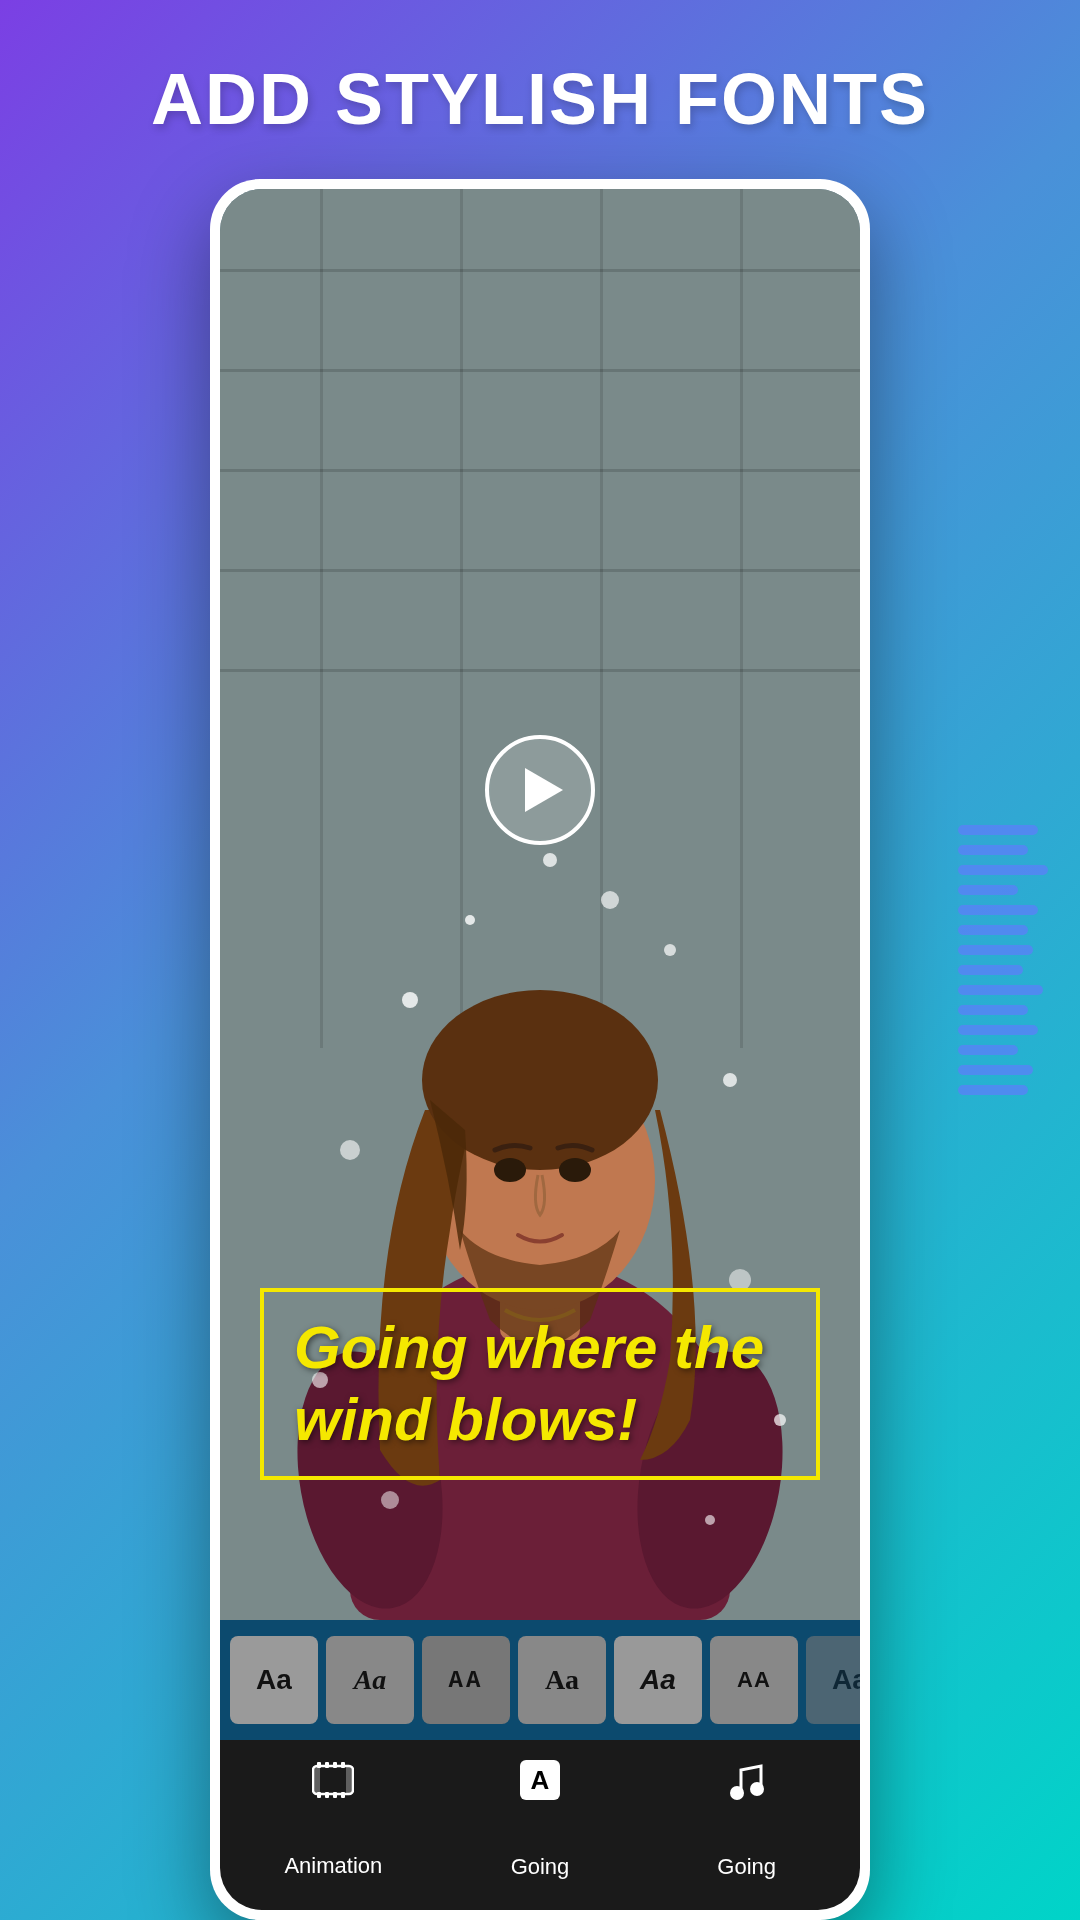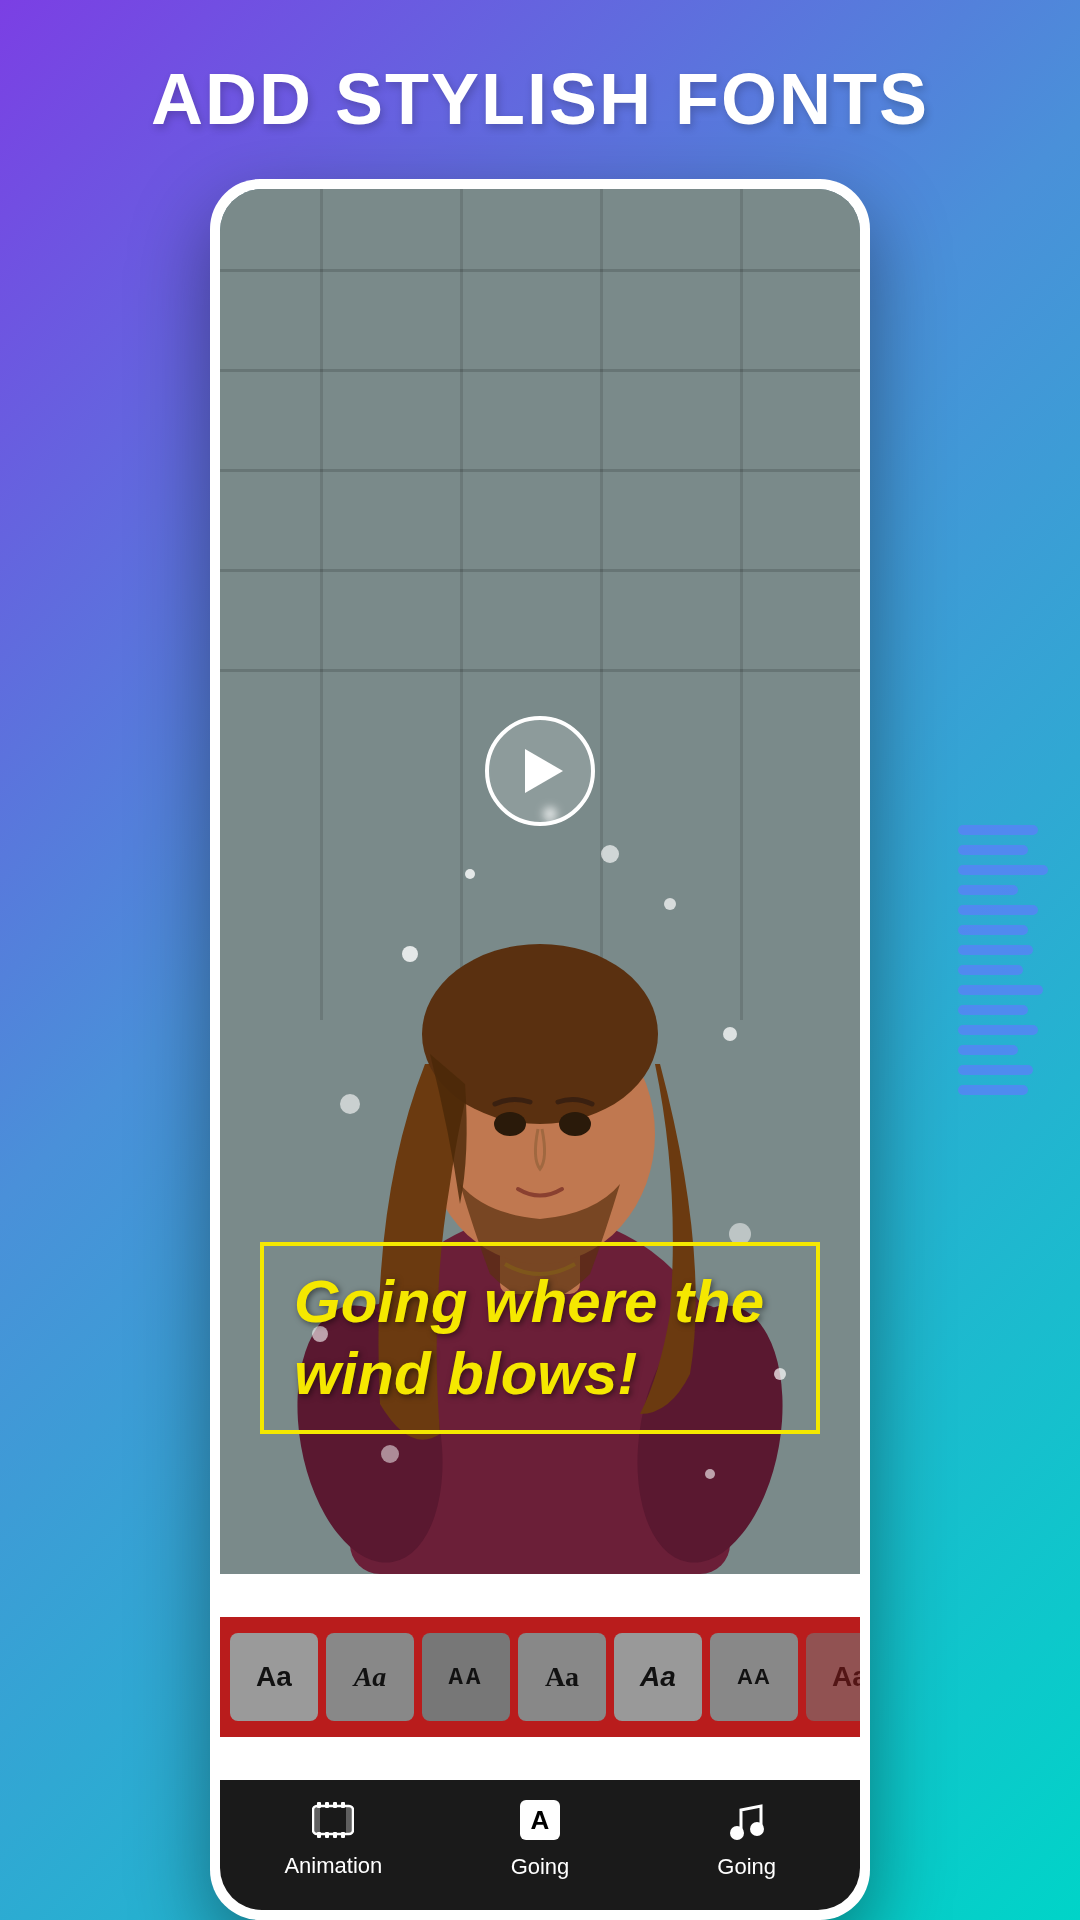--- a/index.html
+++ b/index.html
@@ -40,21 +40,20 @@
       flex-direction: column;
       overflow: hidden;
     }
 
     .phone-inner {
       border-radius: 42px;
       overflow: hidden;
       flex: 1;
       display: flex;
       flex-direction: column;
-      gap: 43px;
     }
 
     .video-area {
       position: relative;
       flex: 1;
       background: linear-gradient(180deg, #5a7a8a 0%, #3a5a6a 50%, #2a4a5a 100%);
       overflow: hidden;
     }
 
     .play-button {
@@ -126,21 +125,21 @@
       font-size: 60px;
       font-weight: 900;
       font-style: italic;
       line-height: 1.2;
       text-shadow: 2px 2px 6px rgba(0,0,0,0.5);
       font-family: 'Arial Black', Arial, sans-serif;
     }
 
     
     .font-strip {
-      background: #b91c1c;
+      background: #0c4a6e;
       padding: 16px 10px;
       display: flex;
       flex-direction: row;
       gap: 8px;
       overflow: hidden;
       justify-content: flex-start;
     }
 
     .font-tile {
       background: #888;
@@ -198,20 +197,21 @@
     }
 
     .nav-icon {
       font-size: 38px;
       line-height: 1;
     }
 
     .nav-label {
       font-size: 22px;
       color: white;
+      margin-top: 40px;
     }
 
     
     .wall-bg {
       position: absolute;
       inset: 0;
       background: #7a8a8a;
     }
 
     .wall-line {

